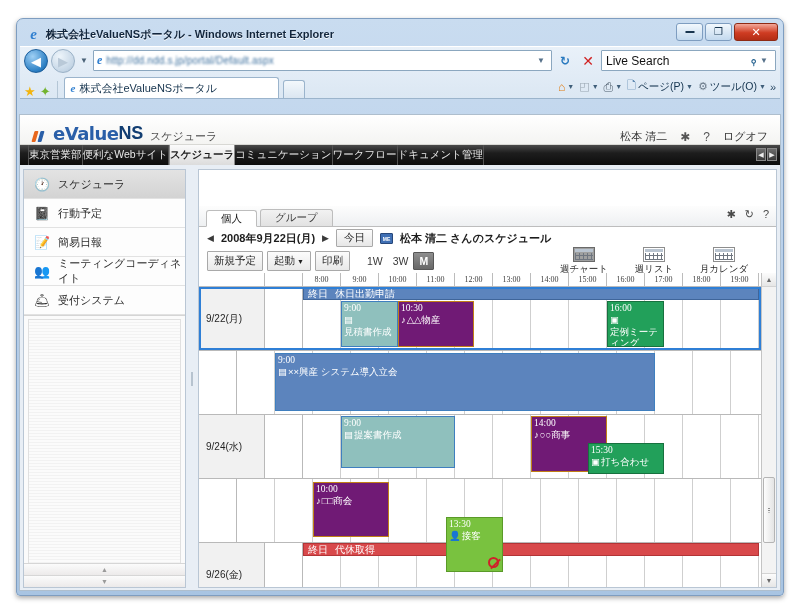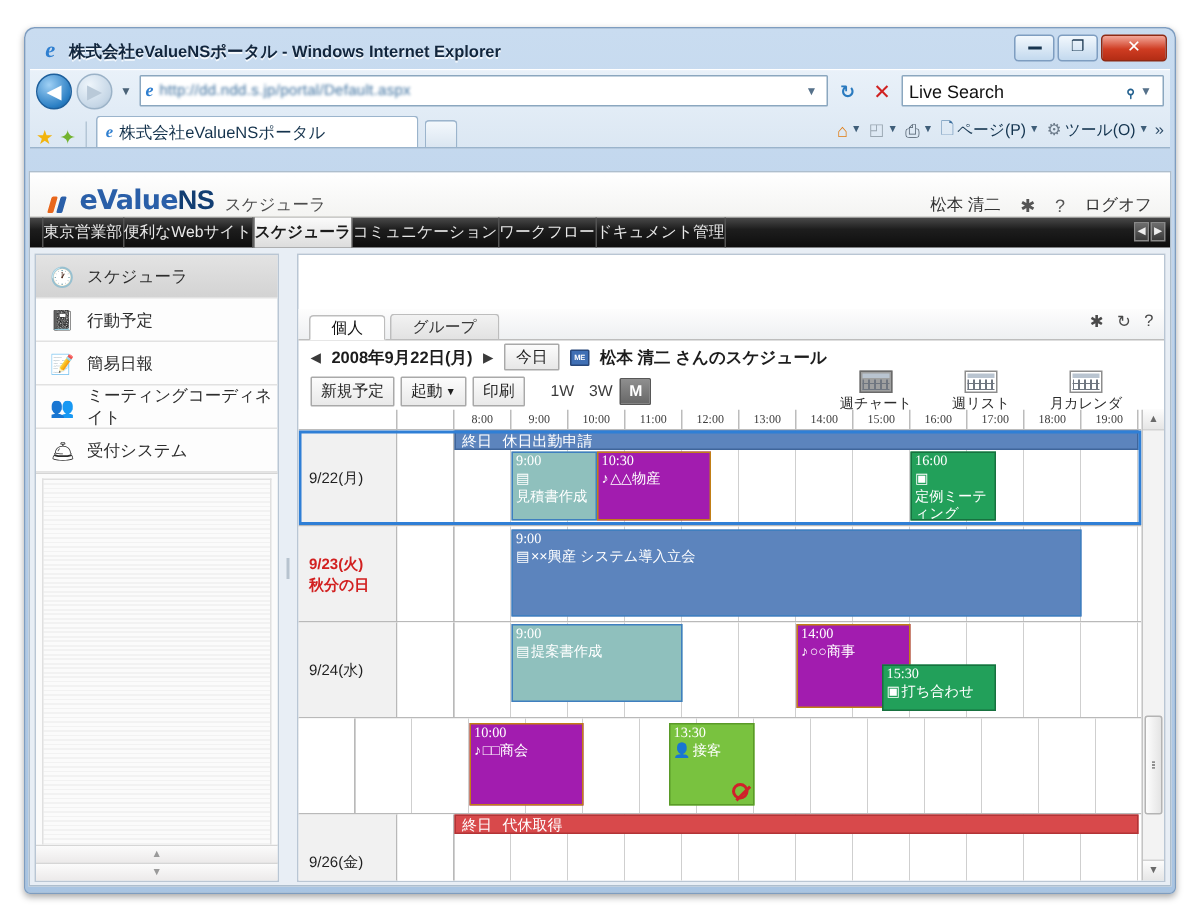--- a/index.html
+++ b/index.html
@@ -342,24 +342,24 @@
   .allday.red  { background: #d8494b; border: 1px solid #b23436; }
 
   .ev {
     position: absolute; z-index: 4; overflow: hidden;
     font-size: 9.5px; color: #fff; line-height: 11px;
     padding: 1px 2px;
   }
   .ev .t { font-family: "Liberation Serif", serif; font-size: 9.5px; }
   .ev .n { display: flex; align-items: flex-start; gap: 1px; flex-wrap: wrap; }
   .ev.teal { background: #8fc0bd; border: 1px solid #3f7fbf; }
-  .ev.orange { background: #a21caf; border: 1px solid #c17f16; }
+  .ev.orange { background: #701a75; border: 1px solid #c17f16; }
   .ev.green { background: #22a05a; border: 1px solid #17713f; }
   .ev.blue { background: #5c84bd; border: 1px solid #3f7fbf; }
-  .ev.lgreen { background: #79c23f; border: 1px solid #5a9a28; }
+  .ev.lgreen { background: #79c23f; border: 1px solid #5a9a28; margin-top: 35px; }
   .noentry {
     position: absolute; right: 3px; bottom: 3px;
     width: 11px; height: 11px; border-radius: 50%;
     border: 2px solid #d0202a; background: transparent;
   }
   .noentry::after {
     content: ""; position: absolute; left: -1px; top: 3.5px; width: 13px; height: 2px;
     background: #d0202a; transform: rotate(-45deg);
   }
 
@@ -644,24 +644,20 @@
                 <div class="n">
                     <span>▣</span>
                     <span>定例ミーティング</span>
                   </div>
               </div>
             </div>
             <div class="sel-ring" style="left:0; top:0; right:0; bottom:0;"></div>
           </div>
 
           <div class="drow">
-            <div class="d-label holiday">
-              <span>9/23(火)</span>
-              <span>秋分の日</span>
-            </div>
             <div class="d-body">
               <div class="cols"></div>
               <div class="markcol"></div>
               <div class="ev blue" style="left:76px; top:2px; width:380px; height:58px;">
                 <div class="t">9:00</div>
                 <div class="n">
                     <span>▤</span>
                     <span>××興産 システム導入立会</span>
                   </div>
               </div>

